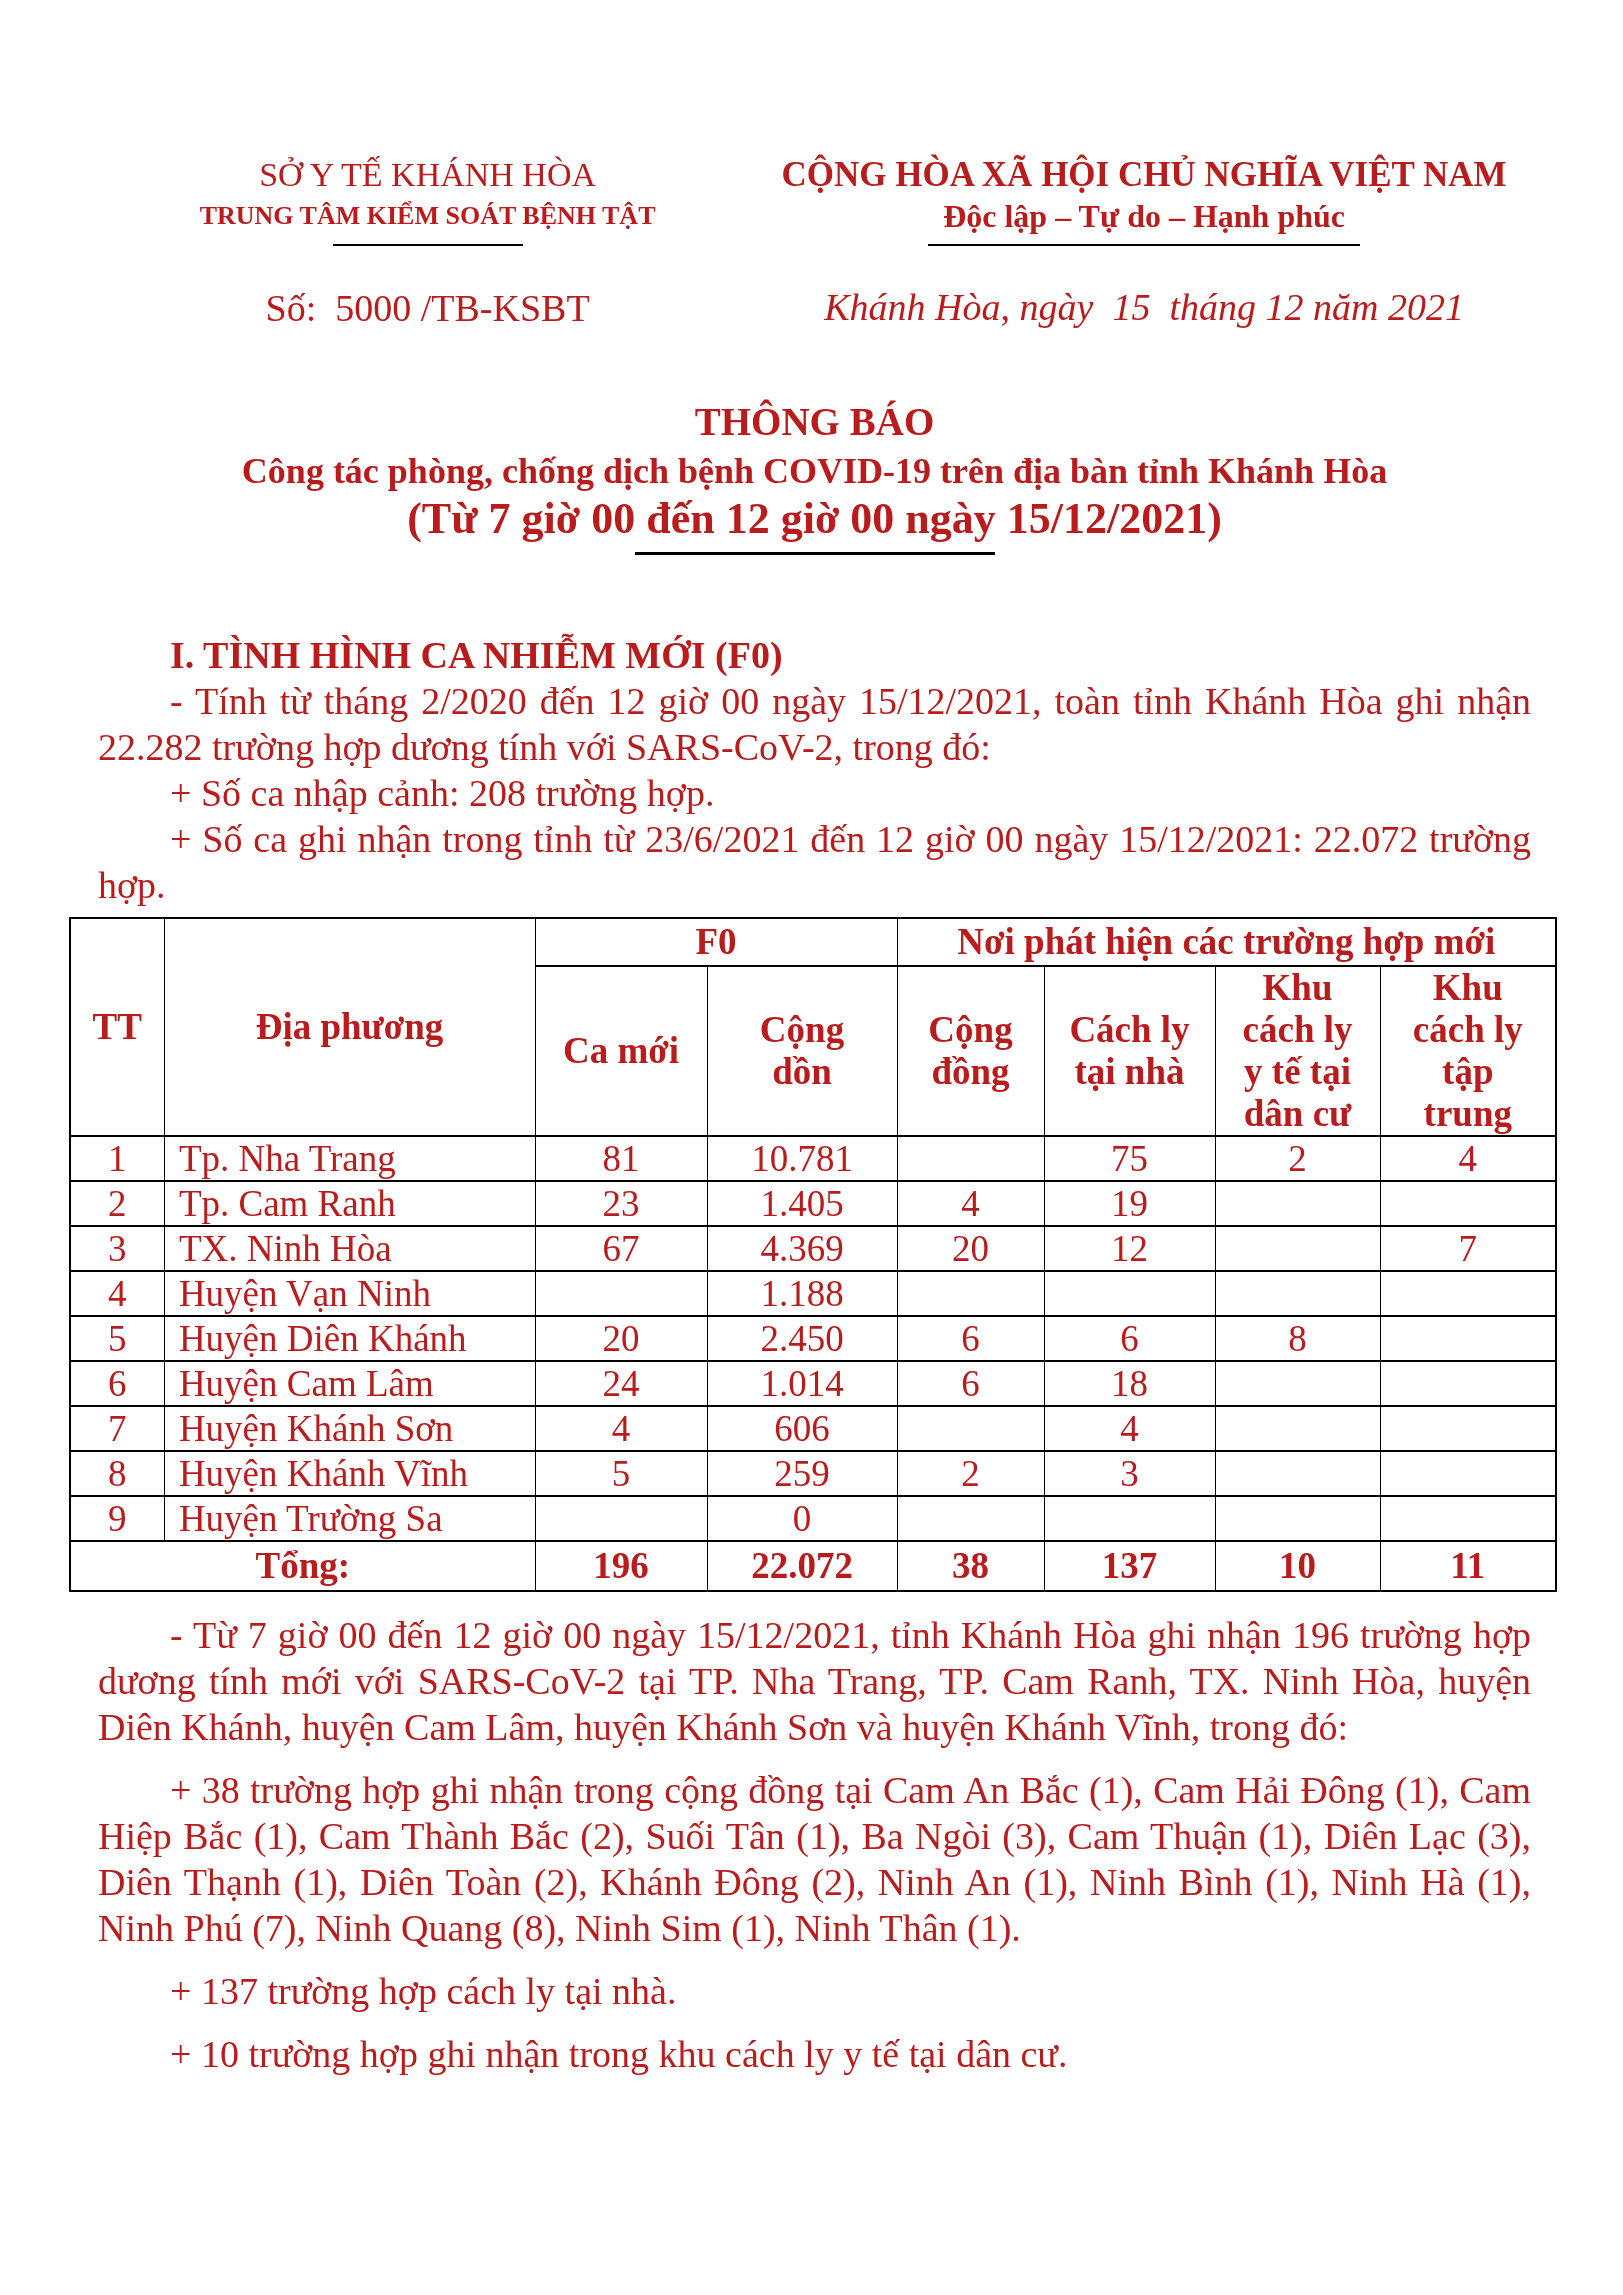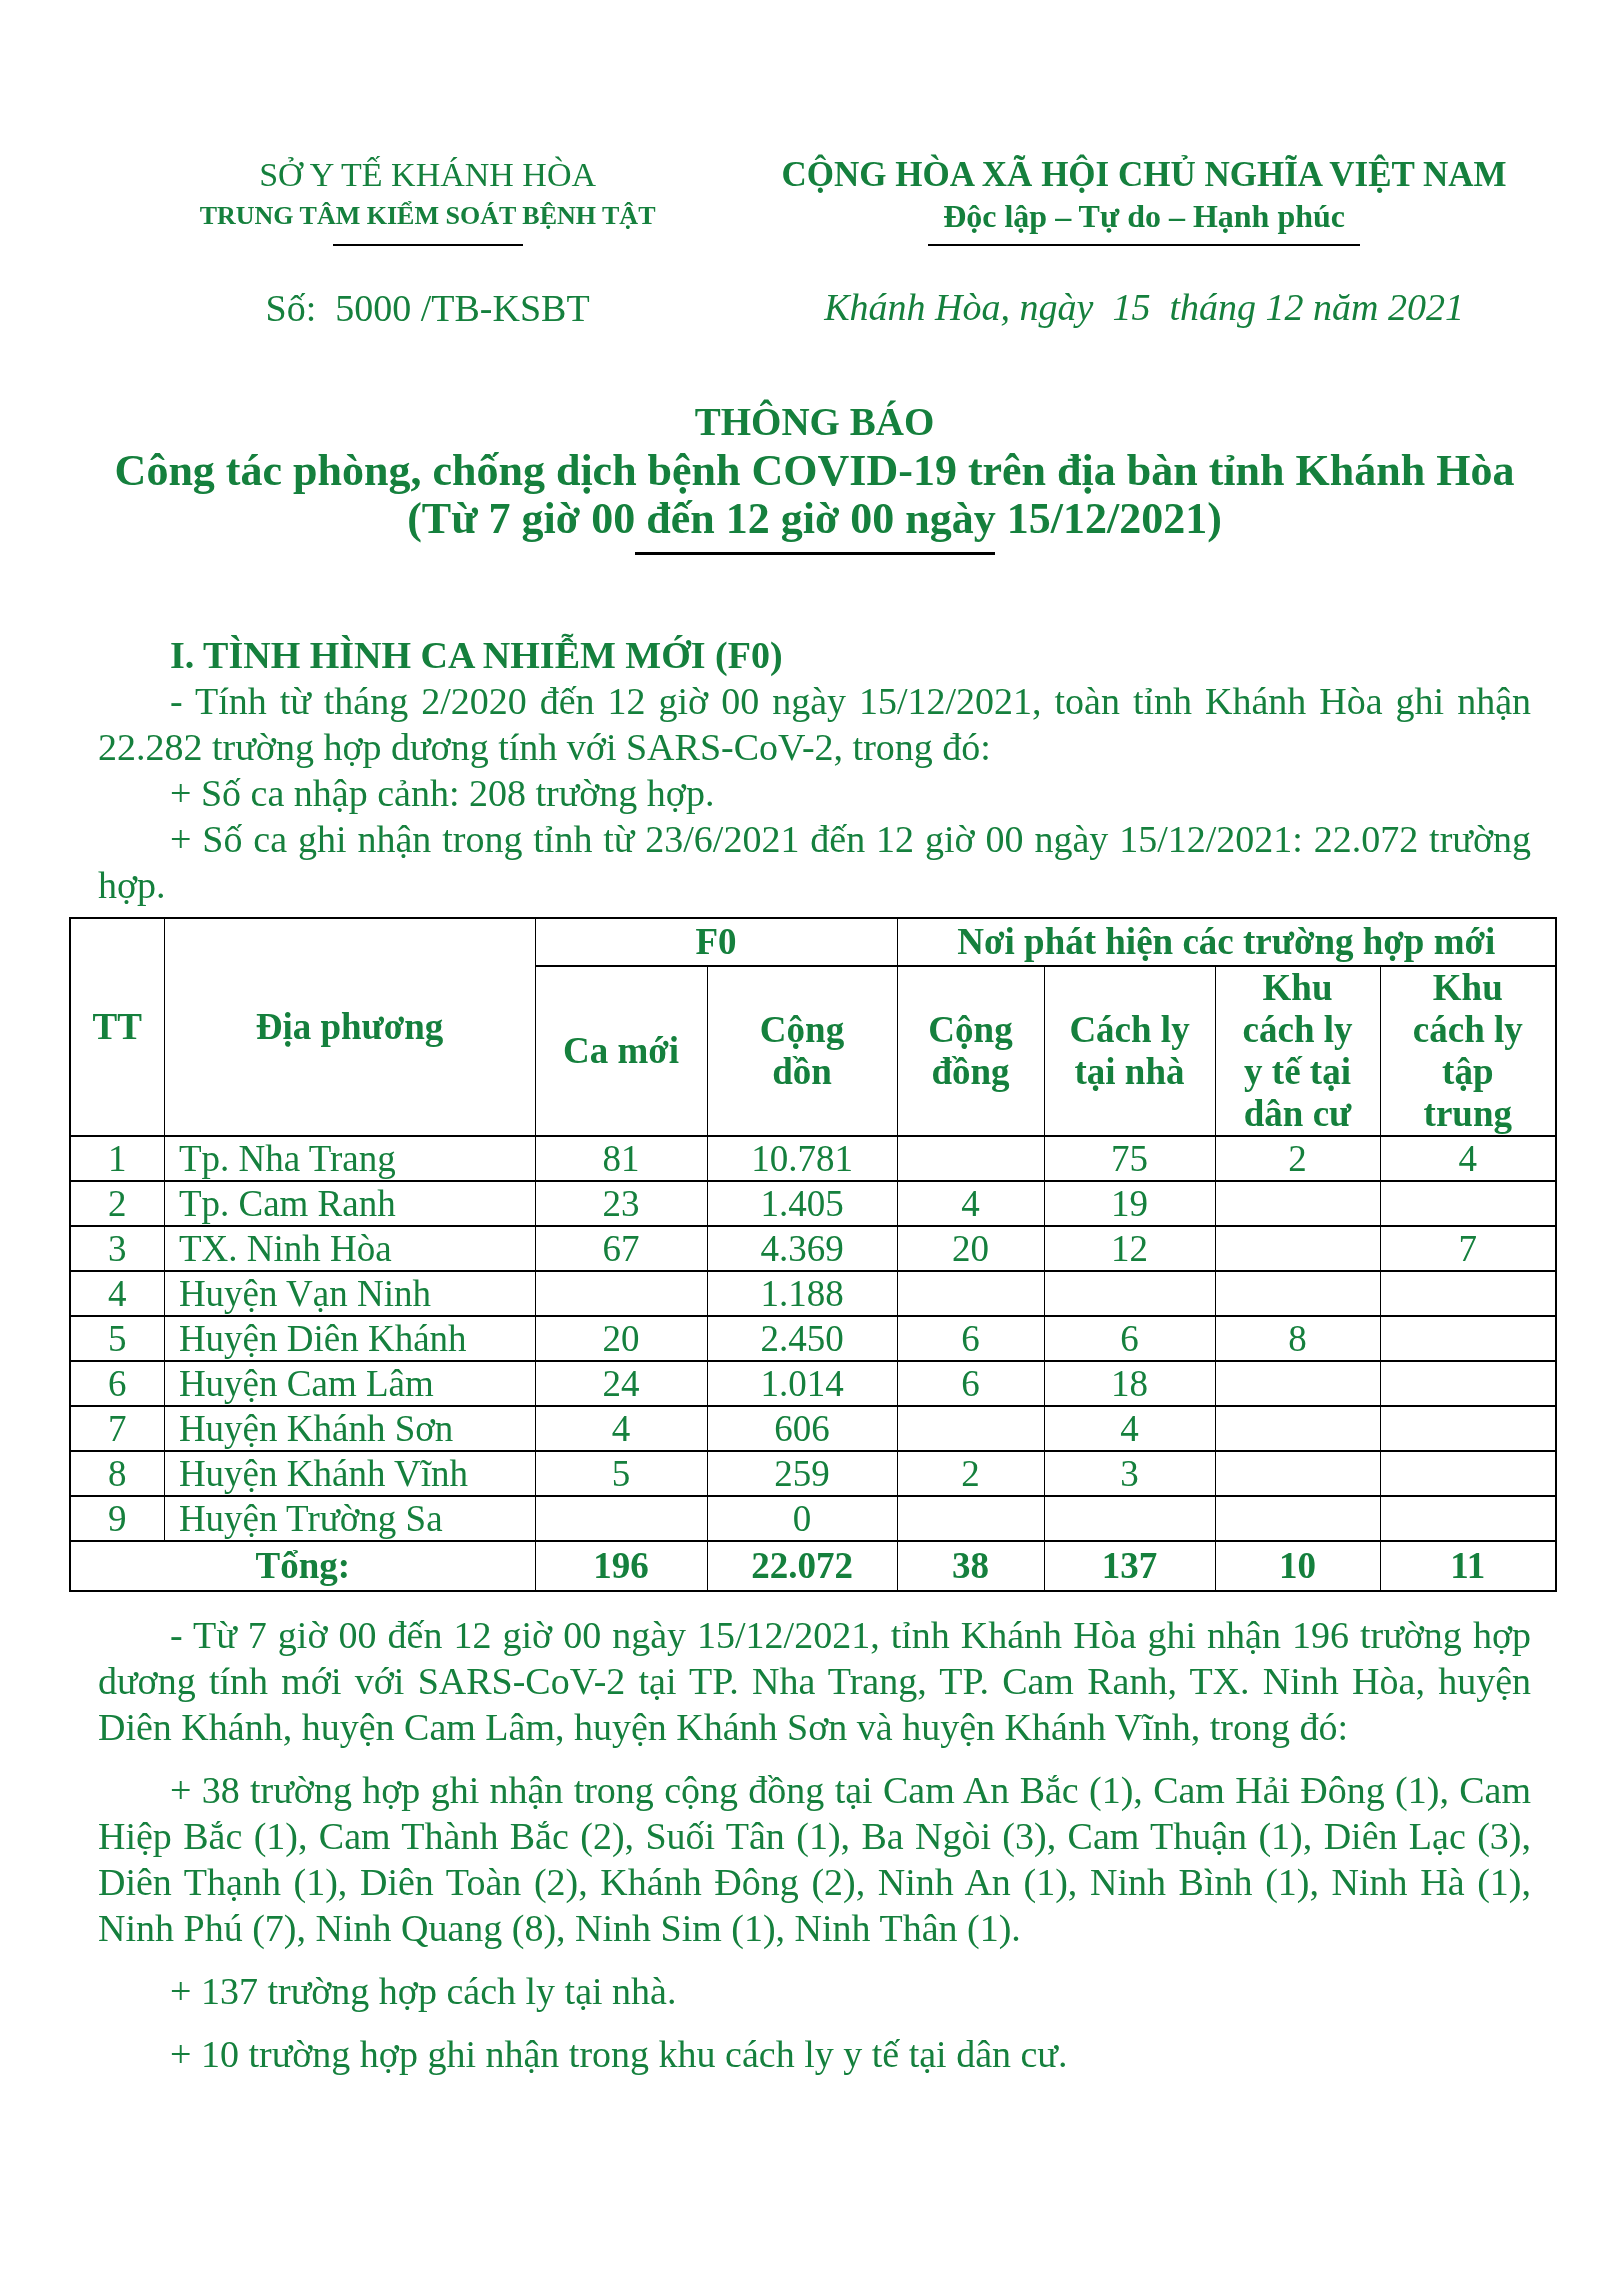--- a/index.html
+++ b/index.html
@@ -1,17 +1,17 @@
 <!DOCTYPE html>
 <html style="font-size:10.5px"><head>
 <meta charset="utf-8">
 <style>
   html,body{margin:0;padding:0;background:#888;}
   .page{
-    width:1623px;height:2295px;background:#ffffff;color:#15803d;
+    width:1623px;height:2295px;background:#ffffff;color:#b91c1c;
     font-family:"Liberation Serif","DejaVu Serif",serif;
     font-size:38px;line-height:46px;
     padding:154px 92px 0 98px;box-sizing:border-box;
     position:relative;overflow:hidden;
   }
   
   .hdr{display:flex;}
   .hdr-left{width:46%;text-align:center;}
   .hdr-right{width:54%;text-align:center;}
   .agency-parent{font-size:34px;line-height:41px;}
@@ -20,21 +20,21 @@
   .motto{font-size:32px;line-height:42px;font-weight:bold;}
   .rule{height:2.6px;background:#000;margin:6.5px auto 0;}
   .rule-left{width:190px;}
   .rule-right{width:432px;}
   .rule-title{width:360px;margin:9.2px auto 0;}
   .doc-number{margin-top:39px;white-space:pre;}
   .place-date{margin-top:38px;font-style:italic;white-space:pre;}
   
   .title{text-align:center;margin-top:65px;}
   .title-line1{font-weight:bold;font-size:39px;line-height:51px;margin-top:28px;}
-  .title-line2{font-weight:bold;font-size:44px;line-height:48px;}
+  .title-line2{font-weight:bold;font-size:36px;line-height:48px;}
   .title-line3{font-weight:bold;font-size:44px;line-height:48px;}
   
   .section-heading{margin-top:77px;padding-left:72px;font-weight:bold;}
   .para{text-align:justify;text-indent:72px;}
   .sp{margin-top:17px;}
   .sp-lg{margin-top:19.6px;}
   
   table.cases{
     width:1485px;margin-left:-29px;margin-top:9.2px;
     border-collapse:collapse;table-layout:fixed;

